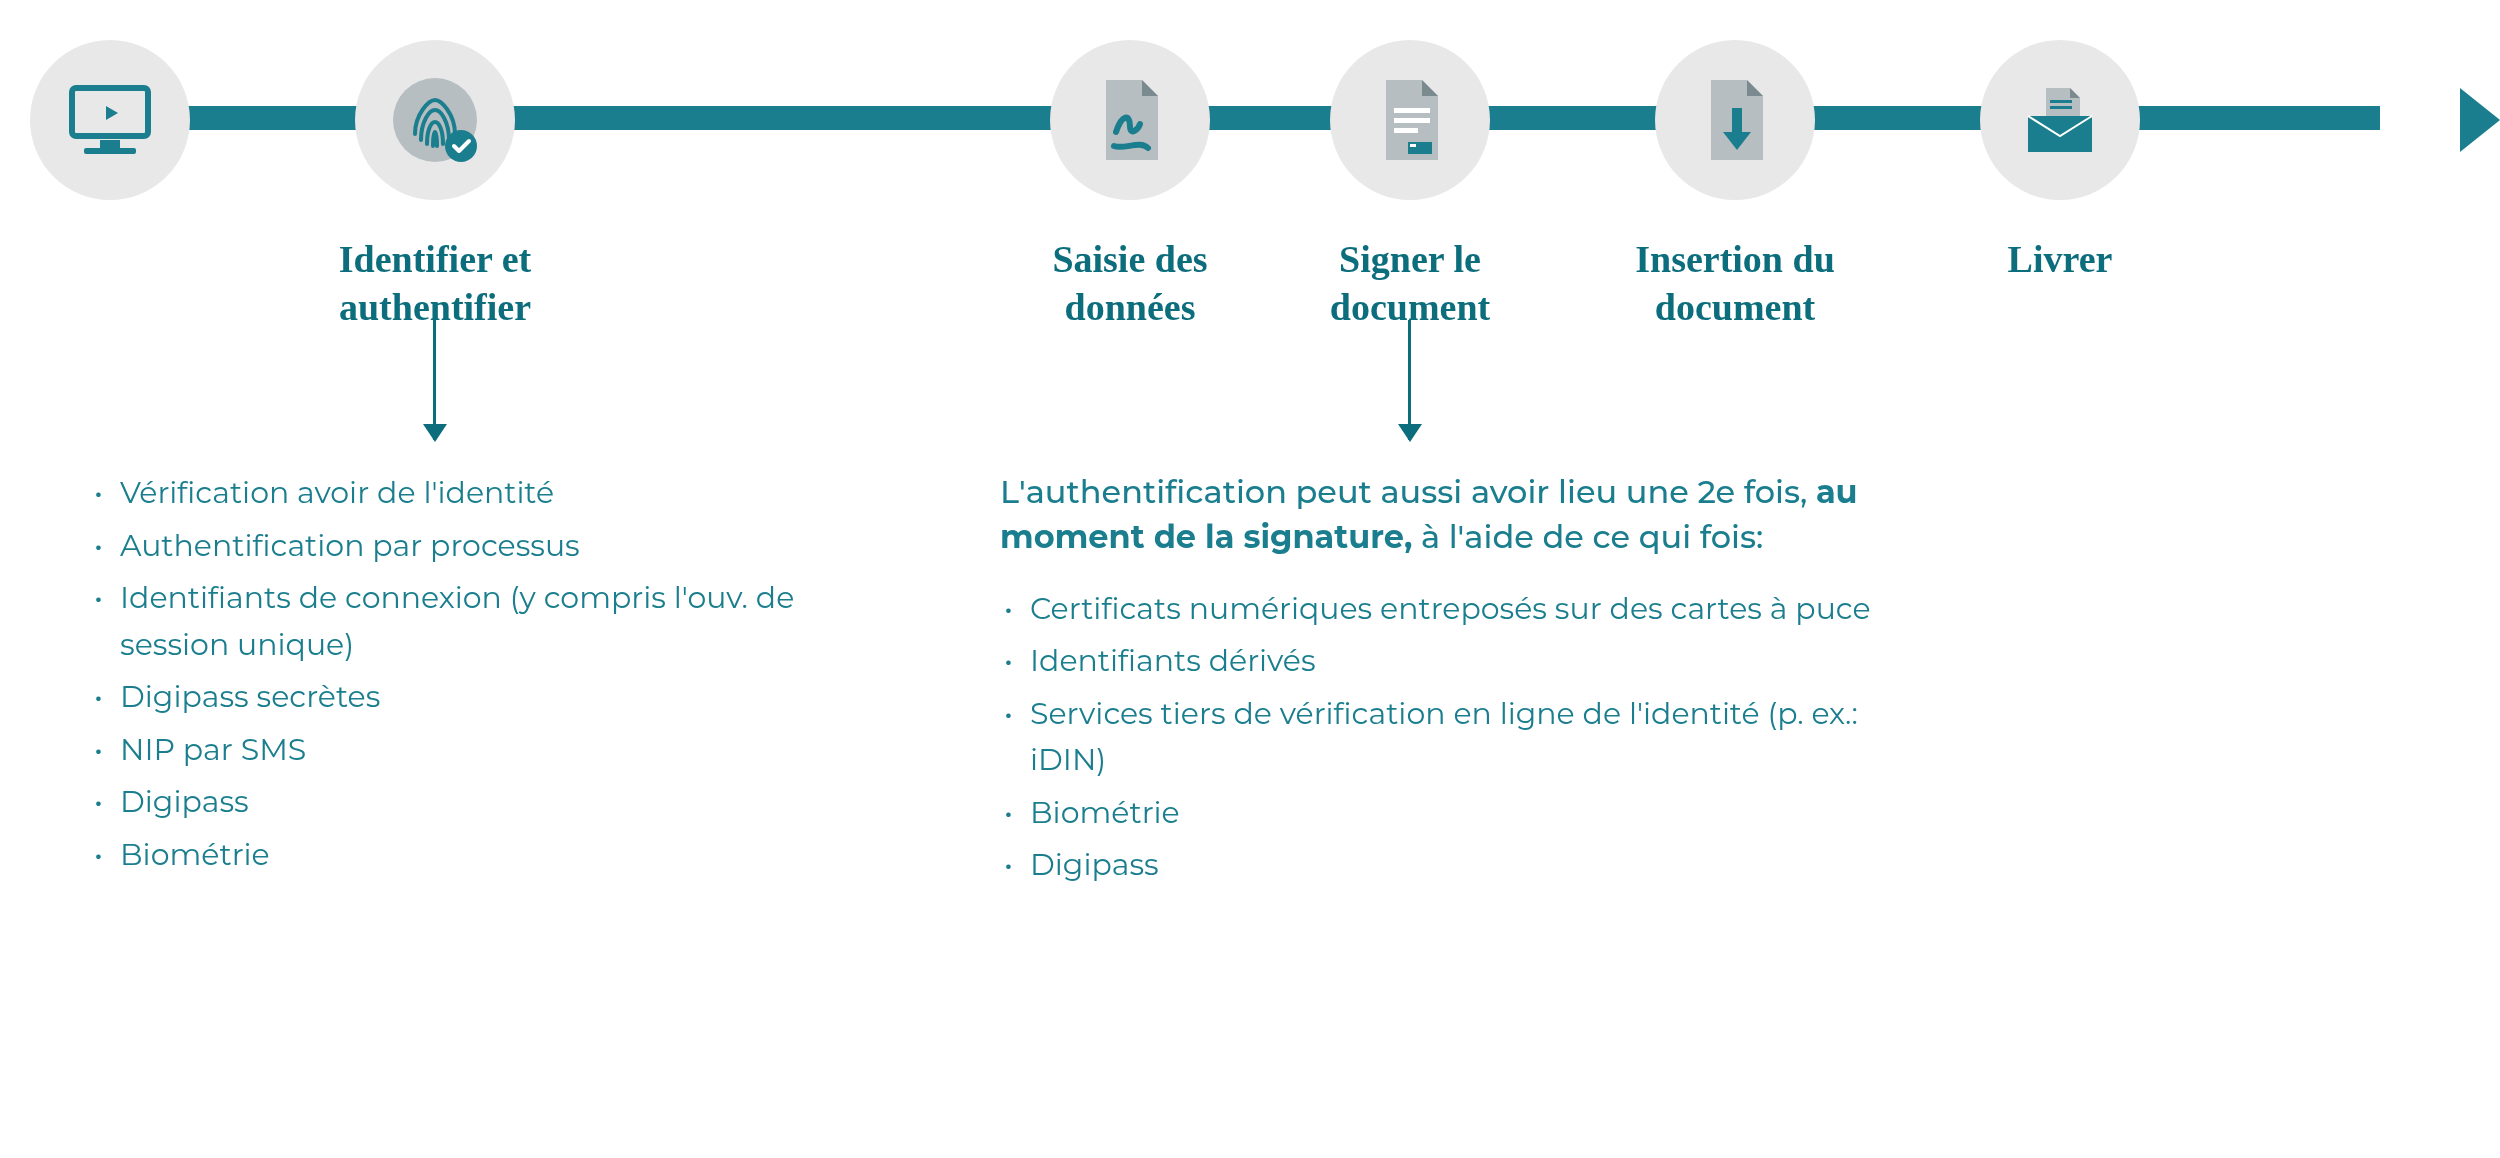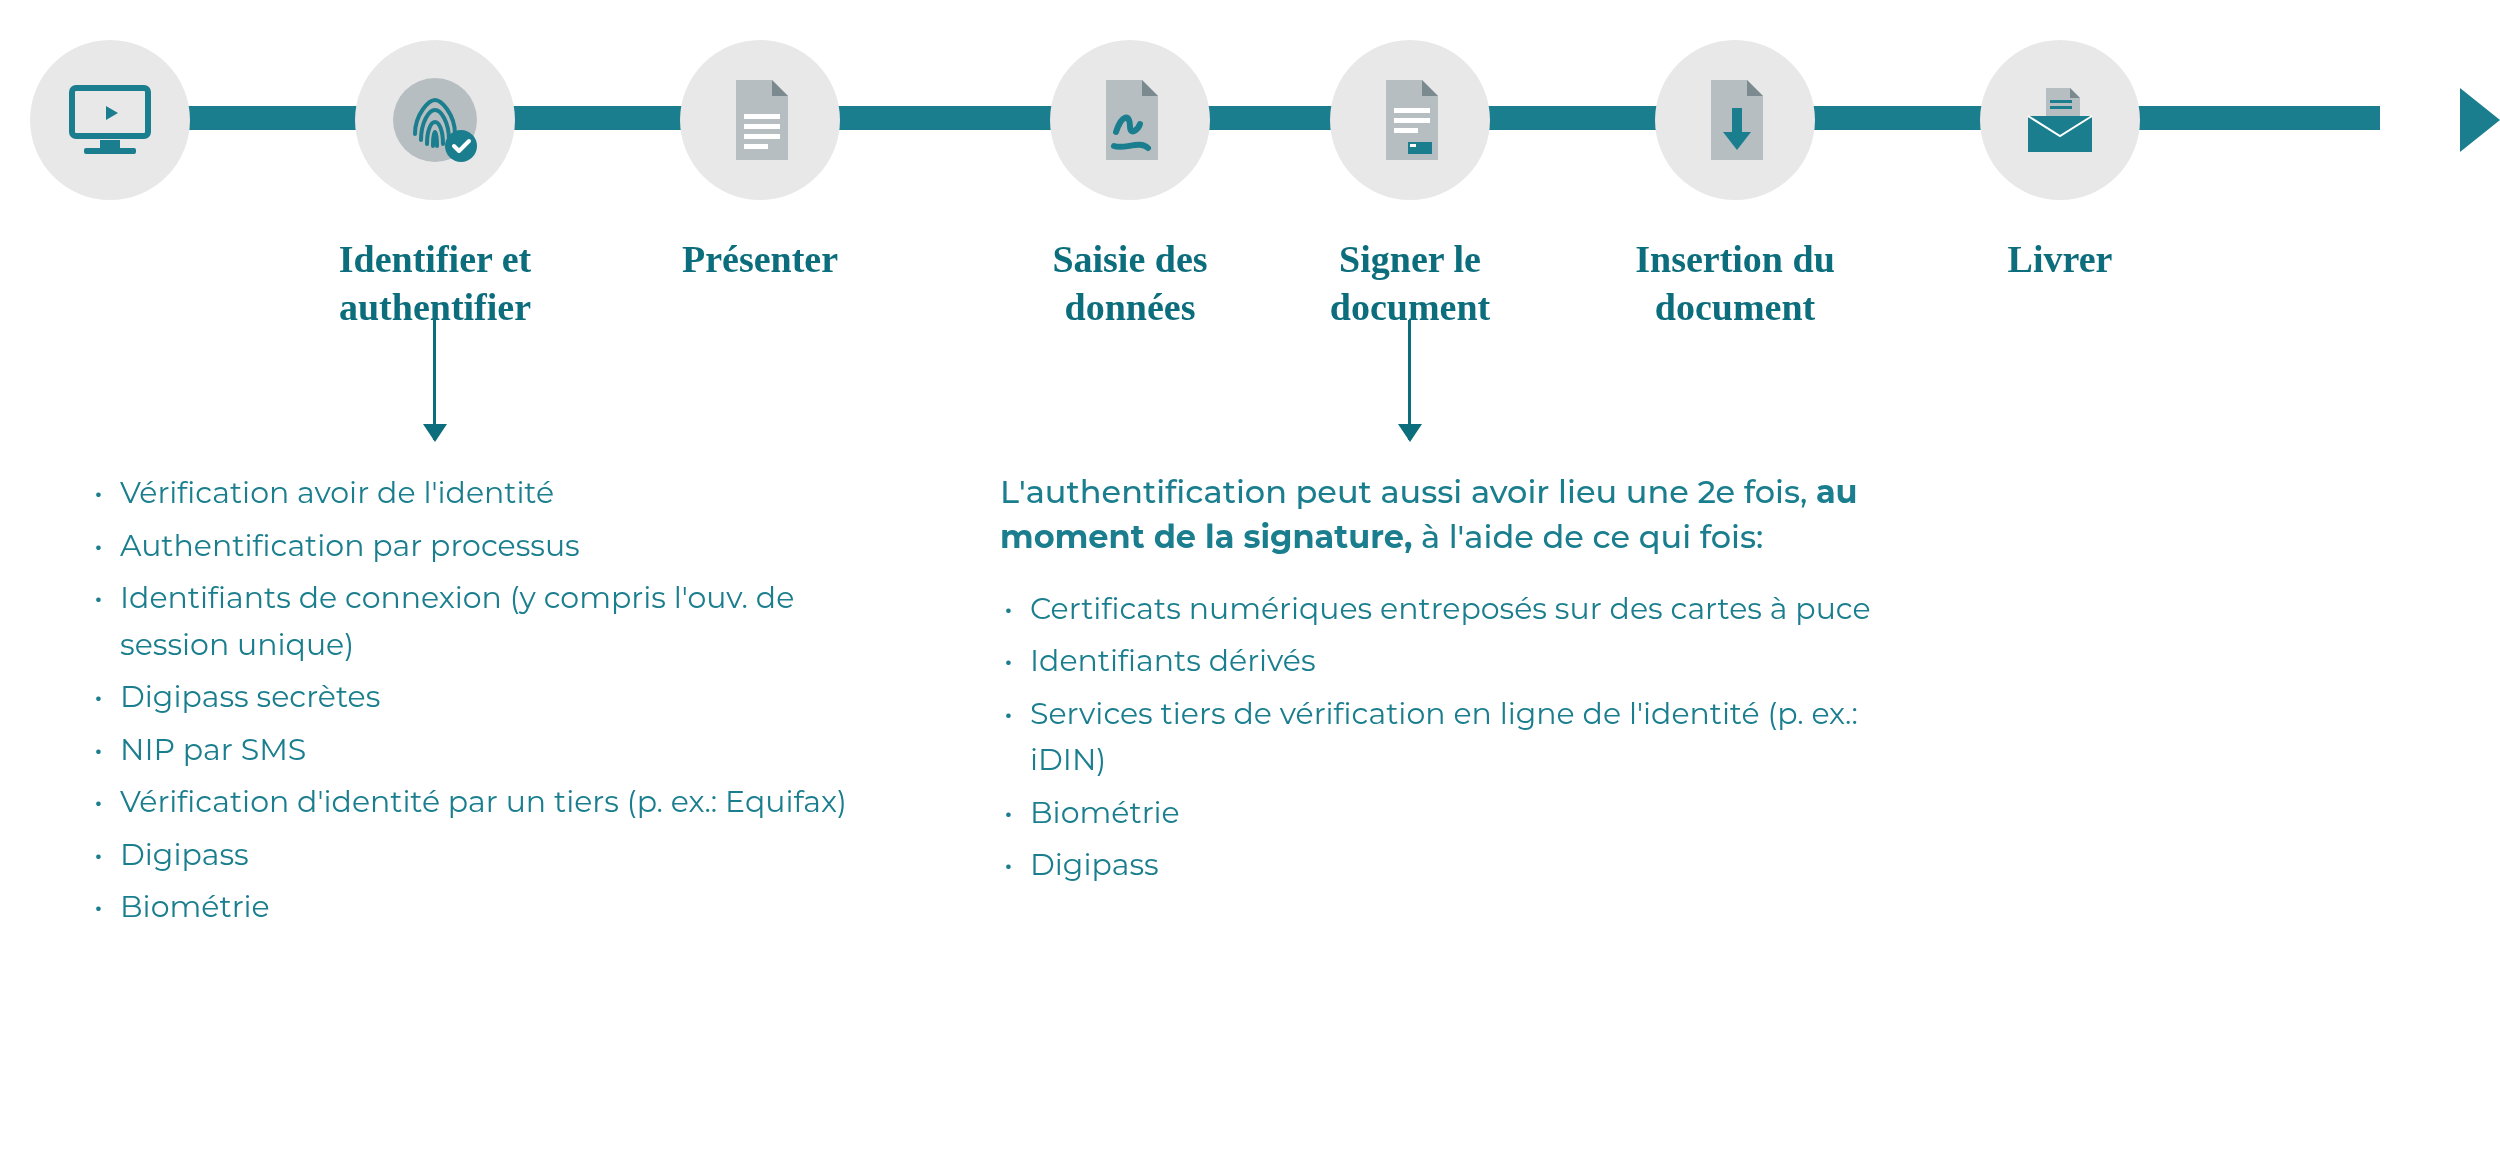--- a/index.html
+++ b/index.html
@@ -154,33 +154,20 @@
           <path d="M42 74c0-14 4-22 8-22s8 8 8 22"></path>
           <path d="M48 76c0-10 1-14 2-14s2 4 2 14"></path>
         </g>
         <circle cx="76" cy="76" r="16" fill="var(--teal)"></circle>
         <polyline points="69 76 74 81 84 71" fill="none" stroke="#fff" stroke-width="4" stroke-linecap="round" stroke-linejoin="round"></polyline>
       </svg>
     </div>
     <div class="label">Identifier et<br>authentifier</div>
   </div>
 
-  <div class="step" style="left: 680px;">
-    <div class="circle">
-      <svg class="icon-svg" viewBox="0 0 100 100">
-        <path d="M26 10h36l16 16v64H26z" fill="var(--grey-mid)"></path>
-        <path d="M62 10v16h16" fill="var(--grey-dark)"></path>
-        <rect x="34" y="44" width="36" height="5" fill="#fff"></rect>
-        <rect x="34" y="54" width="36" height="5" fill="#fff"></rect>
-        <rect x="34" y="64" width="36" height="5" fill="#fff"></rect>
-        <rect x="34" y="74" width="24" height="5" fill="#fff"></rect>
-      </svg>
-    </div>
-    <div class="label">Présenter</div>
-  </div>
 
   <div class="step" style="left: 1005px; margin-left: 45px;">
     <div class="circle">
       <svg class="icon-svg" viewBox="0 0 100 100">
         <path d="M26 10h36l16 16v64H26z" fill="var(--grey-mid)"></path>
         <path d="M62 10v16h16" fill="var(--grey-dark)"></path>
         <path d="M36 62c6-18 14-18 14-6 0 10 8 4 10-2" fill="none" stroke="var(--teal)" stroke-width="6" stroke-linecap="round"></path>
         <path d="M34 76c10 4 26-6 34 2" fill="none" stroke="var(--teal)" stroke-width="6" stroke-linecap="round"></path>
       </svg>
     </div>
@@ -232,21 +219,20 @@
 <div class="detail-arrow" style="top: 320px; left: 433px;"></div>
 <div class="detail-arrow" style="top: 320px; left: 1408px;"></div>
 
 <div class="detail-block" style="left:90px; top:470px;">
   <ul>
     <li>Vérification avoir de l'identité</li>
     <li>Authentification par processus</li>
     <li>Identifiants de connexion (y compris l'ouv. de session unique)</li>
     <li>Digipass secrètes</li>
     <li>NIP par SMS</li>
-    <li>Vérification d'identité par un tiers (p. ex.: Equifax)</li>
     <li>Digipass</li>
     <li>Biométrie</li>
   </ul>
 </div>
 
 <div class="detail-block" style="left:1000px; top:470px; width:900px;">
   <div class="heading">
     <span>L'authentification peut aussi avoir lieu une 2e  fois, </span><b>au moment de la signature,</b><span> à l'aide de ce qui fois:</span>
   </div>
   <ul>

